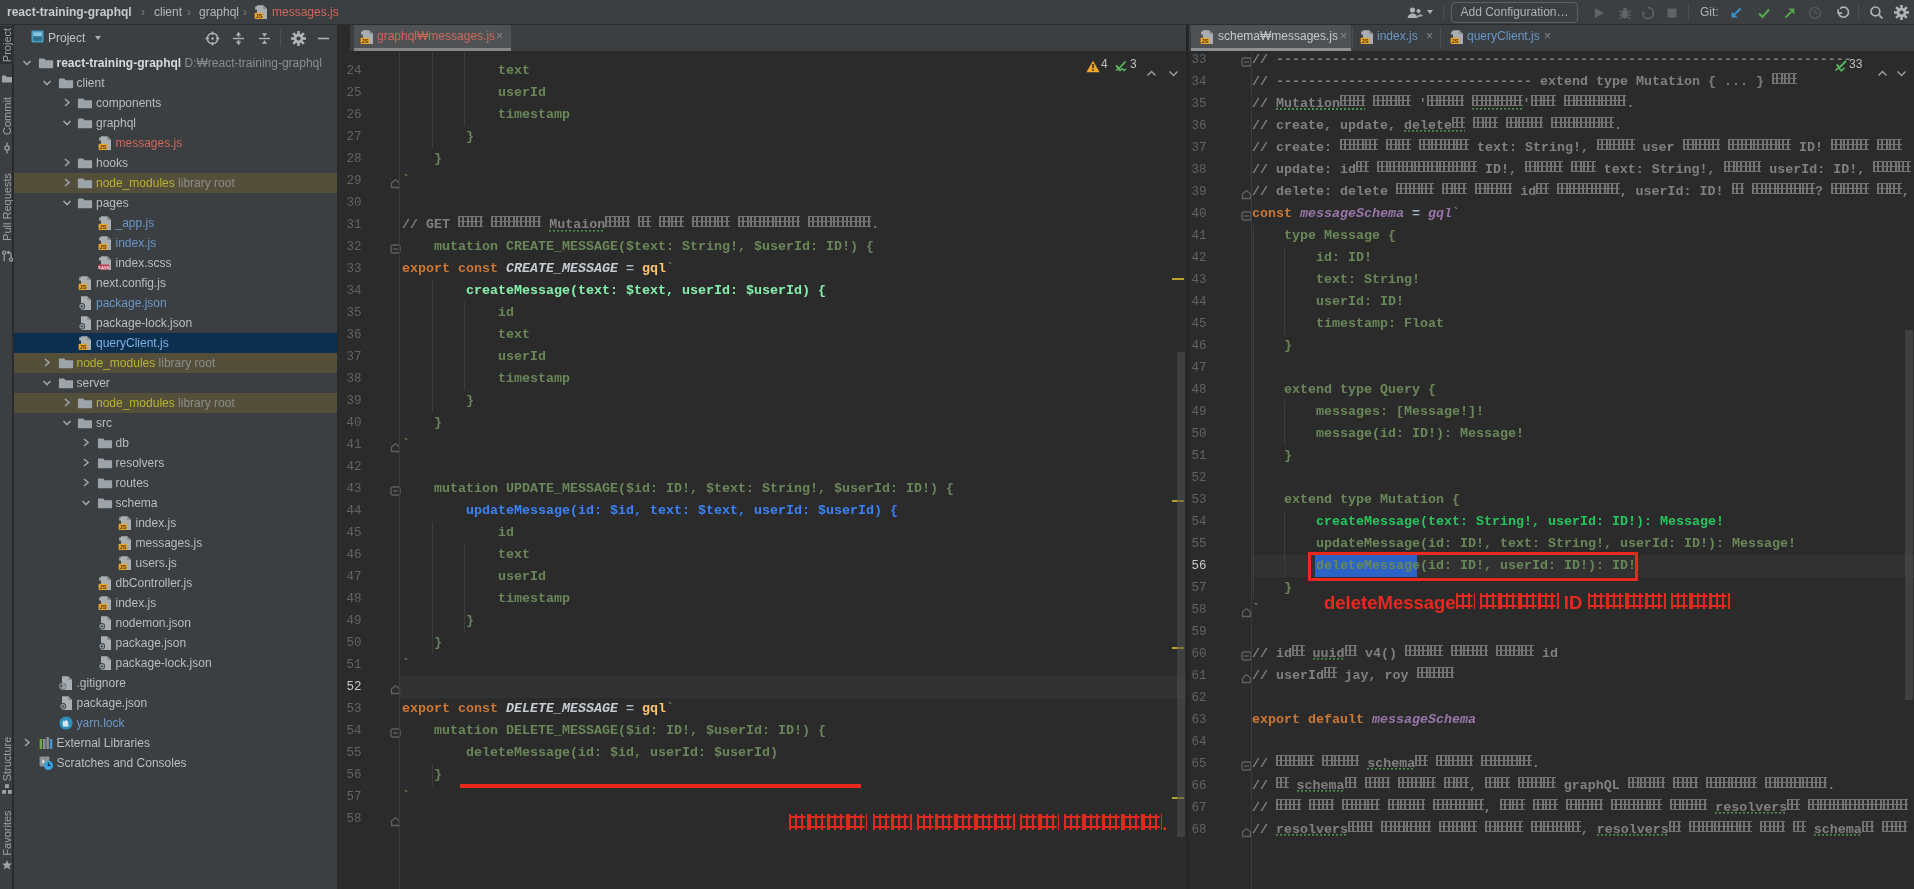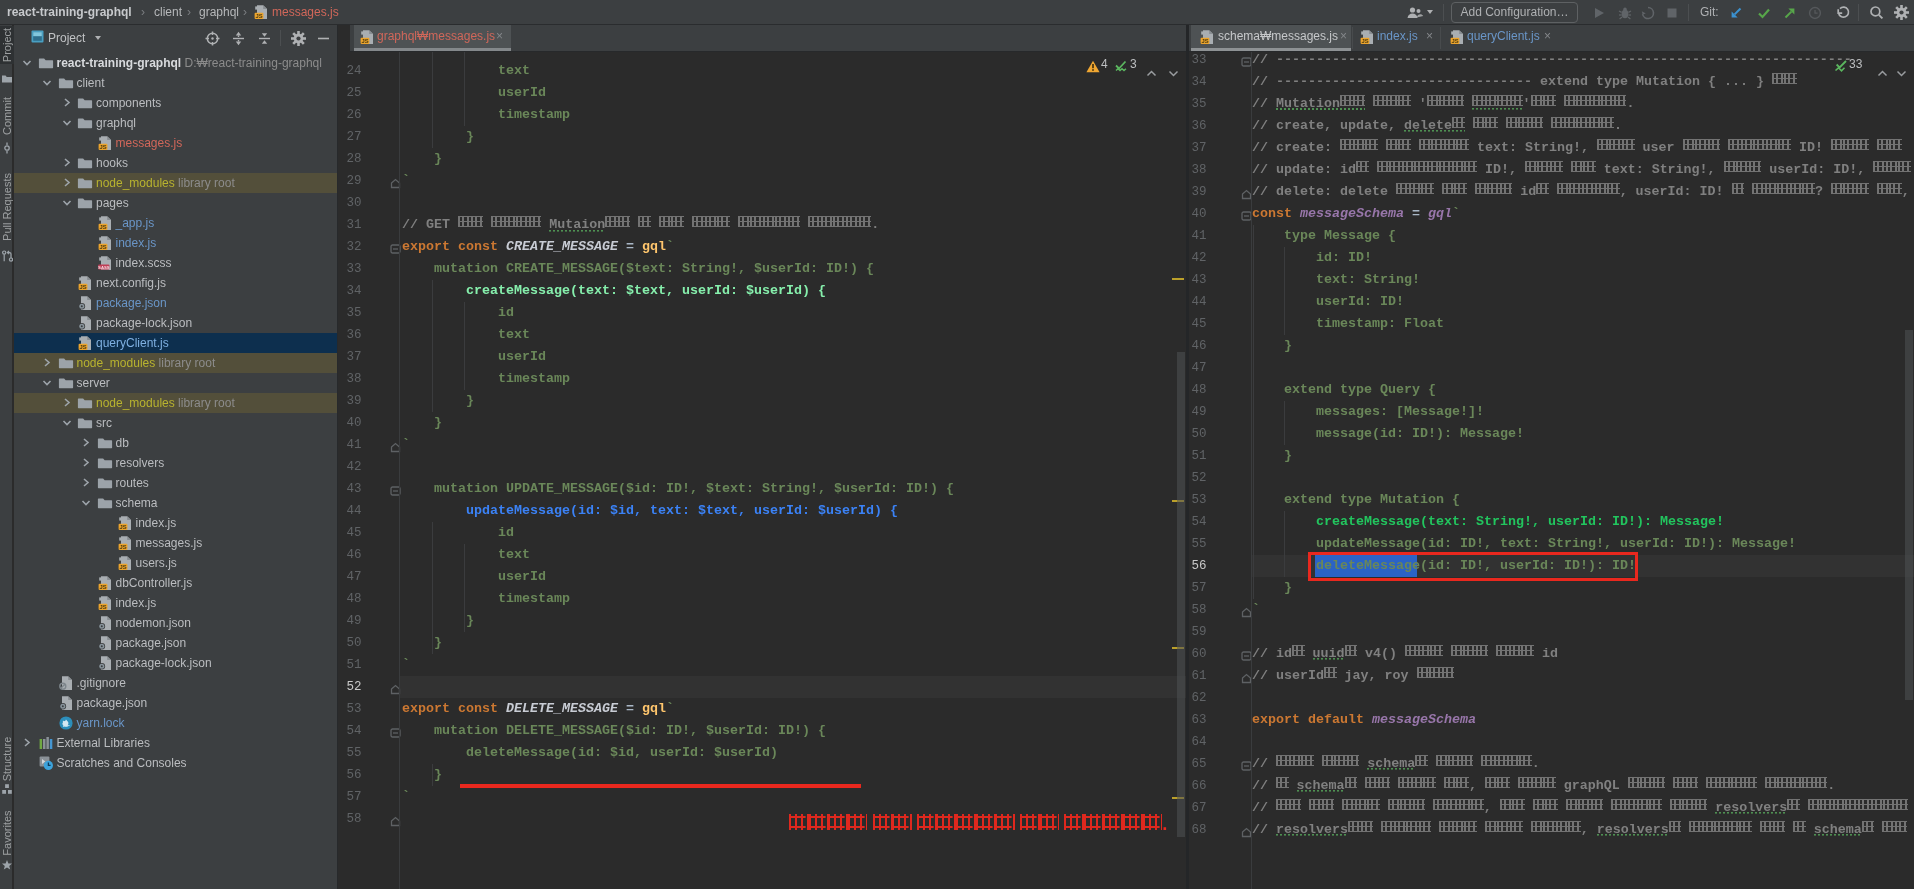--- a/index.html
+++ b/index.html
@@ -545,22 +545,22 @@
         <div class="code" style="position:absolute;left:63px;top:-13.6px;color:#a9b7c6">
           <div class="cl"><span style="color:#6a8759">            id</span></div>
           <div class="cl"><span style="color:#6a8759">            text</span></div>
           <div class="cl"><span style="color:#6a8759">            userId</span></div>
           <div class="cl"><span style="color:#6a8759">            timestamp</span></div>
           <div class="cl"><span style="color:#6a8759">        }</span></div>
           <div class="cl"><span style="color:#6a8759">    }</span></div>
           <div class="cl"><span style="color:#6a8759">`</span></div>
           <div class="cl"></div>
           <div class="cl"><span style="color:#808080">// GET <i class="k"></i><i class="k"></i> <i class="k"></i><i class="k"></i><i class="k"></i><i class="k"></i> <span class="sq">Mutaion</span><i class="k"></i><i class="k"></i> <i class="k"></i> <i class="k"></i><i class="k"></i> <i class="k"></i><i class="k"></i><i class="k"></i> <i class="k"></i><i class="k"></i><i class="k"></i><i class="k"></i><i class="k"></i> <i class="k"></i><i class="k"></i><i class="k"></i><i class="k"></i><i class="k"></i>.</span></div>
+          <div class="cl"><span style="color:#6a8759">    mutation CREATE_MESSAGE($text: String!, $userId: ID!) {</span></div>
           <div class="cl"><span style="color:#cc7832">export const </span><span style="color:#c8ccd4;font-style:italic">CREATE_MESSAGE</span><span style="color:#a9b7c6"> = </span><span style="color:#ffc66d">gql</span><span style="color:#6a8759">`</span></div>
-          <div class="cl"><span style="color:#6a8759">    mutation CREATE_MESSAGE($text: String!, $userId: ID!) {</span></div>
           <div class="cl"><span style="color:#86efac">        createMessage(text: $text, userId: $userId) {</span></div>
           <div class="cl"><span style="color:#6a8759">            id</span></div>
           <div class="cl"><span style="color:#6a8759">            text</span></div>
           <div class="cl"><span style="color:#6a8759">            userId</span></div>
           <div class="cl"><span style="color:#6a8759">            timestamp</span></div>
           <div class="cl"><span style="color:#6a8759">        }</span></div>
           <div class="cl"><span style="color:#6a8759">    }</span></div>
           <div class="cl"><span style="color:#6a8759">`</span></div>
           <div class="cl"></div>
           <div class="cl"><span style="color:#6a8759">    mutation UPDATE_MESSAGE($id: ID!, $text: String!, $userId: ID!) {</span></div>
@@ -746,20 +746,21 @@
           <div class="cl"><span style="color:#808080">// userId<i class="k"></i> jay, roy <i class="k"></i><i class="k"></i><i class="k"></i></span></div>
           <div class="cl"></div>
           <div class="cl"><span style="color:#cc7832">export default </span><span style="color:#9876aa;font-style:italic">messageSchema</span></div>
           <div class="cl"></div>
           <div class="cl"><span style="color:#808080">// <i class="k"></i><i class="k"></i><i class="k"></i> <i class="k"></i><i class="k"></i><i class="k"></i> <span class="sq">schema</span><i class="k"></i> <i class="k"></i><i class="k"></i><i class="k"></i> <i class="k"></i><i class="k"></i><i class="k"></i><i class="k"></i>.</span></div>
           <div class="cl"><span style="color:#808080">// <i class="k"></i> <span class="sq">schema</span><i class="k"></i> <i class="k"></i><i class="k"></i> <i class="k"></i><i class="k"></i><i class="k"></i> <i class="k"></i><i class="k"></i>, <i class="k"></i><i class="k"></i> <i class="k"></i><i class="k"></i><i class="k"></i> graphQL <i class="k"></i><i class="k"></i><i class="k"></i> <i class="k"></i><i class="k"></i> <i class="k"></i><i class="k"></i><i class="k"></i><i class="k"></i> <i class="k"></i><i class="k"></i><i class="k"></i><i class="k"></i><i class="k"></i>.</span></div>
           <div class="cl"><span style="color:#808080">// <i class="k"></i><i class="k"></i> <i class="k"></i><i class="k"></i> <i class="k"></i><i class="k"></i><i class="k"></i> <i class="k"></i><i class="k"></i><i class="k"></i> <i class="k"></i><i class="k"></i><i class="k"></i><i class="k"></i>, <i class="k"></i><i class="k"></i> <i class="k"></i><i class="k"></i> <i class="k"></i><i class="k"></i><i class="k"></i> <i class="k"></i><i class="k"></i><i class="k"></i><i class="k"></i> <i class="k"></i><i class="k"></i><i class="k"></i> <span class="sq">resolvers</span><i class="k"></i> <i class="k"></i><i class="k"></i><i class="k"></i><i class="k"></i><i class="k"></i><i class="k"></i><i class="k"></i><i class="k"></i></span></div>
           <div class="cl"><span style="color:#808080">// <span class="sq">resolvers</span><i class="k"></i><i class="k"></i> <i class="k"></i><i class="k"></i><i class="k"></i><i class="k"></i> <i class="k"></i><i class="k"></i><i class="k"></i> <i class="k"></i><i class="k"></i><i class="k"></i> <i class="k"></i><i class="k"></i><i class="k"></i><i class="k"></i>, <span class="sq">resolvers</span><i class="k"></i> <i class="k"></i><i class="k"></i><i class="k"></i><i class="k"></i><i class="k"></i> <i class="k"></i><i class="k"></i> <i class="k"></i> <span class="sq">schema</span><i class="k"></i> <i class="k"></i><i class="k"></i></span></div>
         </div>
         <div style="position:absolute;left:119px;top:500px;width:330px;height:29px;border:3px solid #e9281e"></div>
+        <div id="red3" style="position:absolute;left:135px;top:540px;font-size:18.5px;font-weight:bold;color:#e9281e;white-space:pre">deleteMessage<i class="kr"></i> <i class="kr"></i><i class="kr"></i><i class="kr"></i><i class="kr"></i> ID <i class="kr"></i><i class="kr"></i><i class="kr"></i><i class="kr"></i> <i class="kr"></i><i class="kr"></i><i class="kr"></i></div>
         <div style="position:absolute;left:645px;top:7px"><svg width="15" height="14" viewBox="0 0 15 14" style="">
             <path d="M2.6 5.5 5.6 8.5 12 2" fill="none" stroke="#5bb65f" stroke-width="1.8"></path>
             <path d="M1.5 11.5 4.5 8.8 7.5 11.8 10.5 8.8" fill="none" stroke="#5bb65f" stroke-width="1.6"></path>
           </svg></div>
         <div class="ui" style="position:absolute;left:660px;top:1px;height:22px;line-height:22px;color:#bdbfc1">33</div>
         <div style="position:absolute;left:688px;top:11px"><svg width="11" height="7" viewBox="0 0 11 7" style="">
             <polyline points="1.5,5.5 5.5,1.5 9.5,5.5" fill="none" stroke="#9a9da0" stroke-width="1.5"></polyline>
           </svg></div>
         <div style="position:absolute;left:707px;top:11px"><svg width="11" height="7" viewBox="0 0 11 7" style="">
             <polyline points="1.5,1.5 5.5,5.5 9.5,1.5" fill="none" stroke="#9a9da0" stroke-width="1.5"></polyline>

